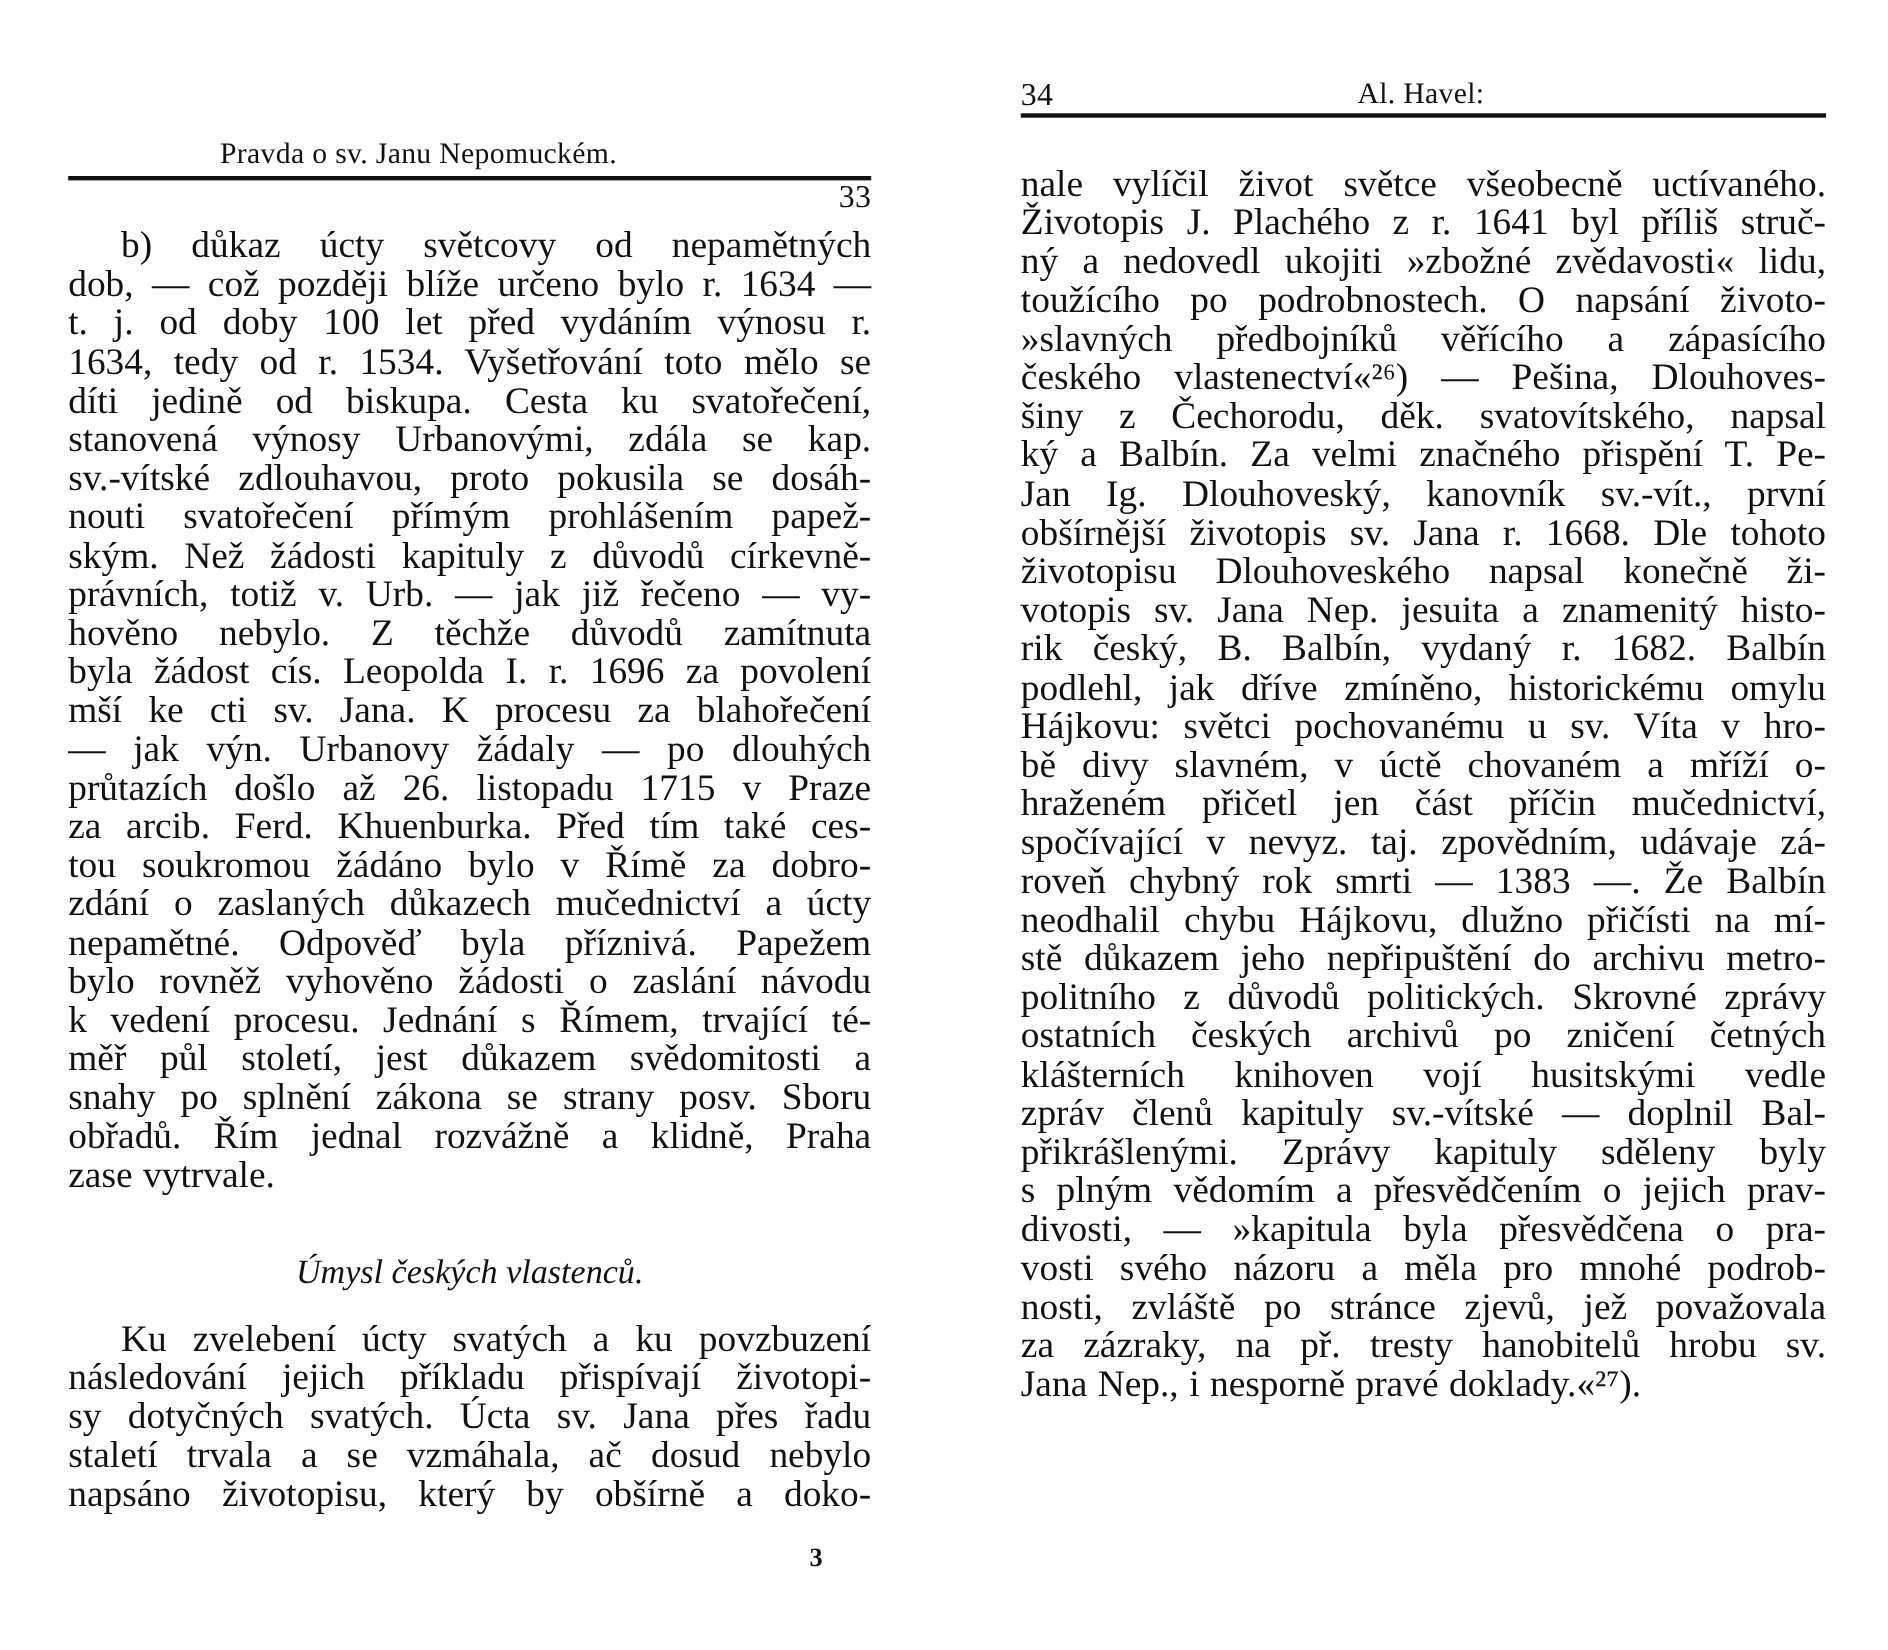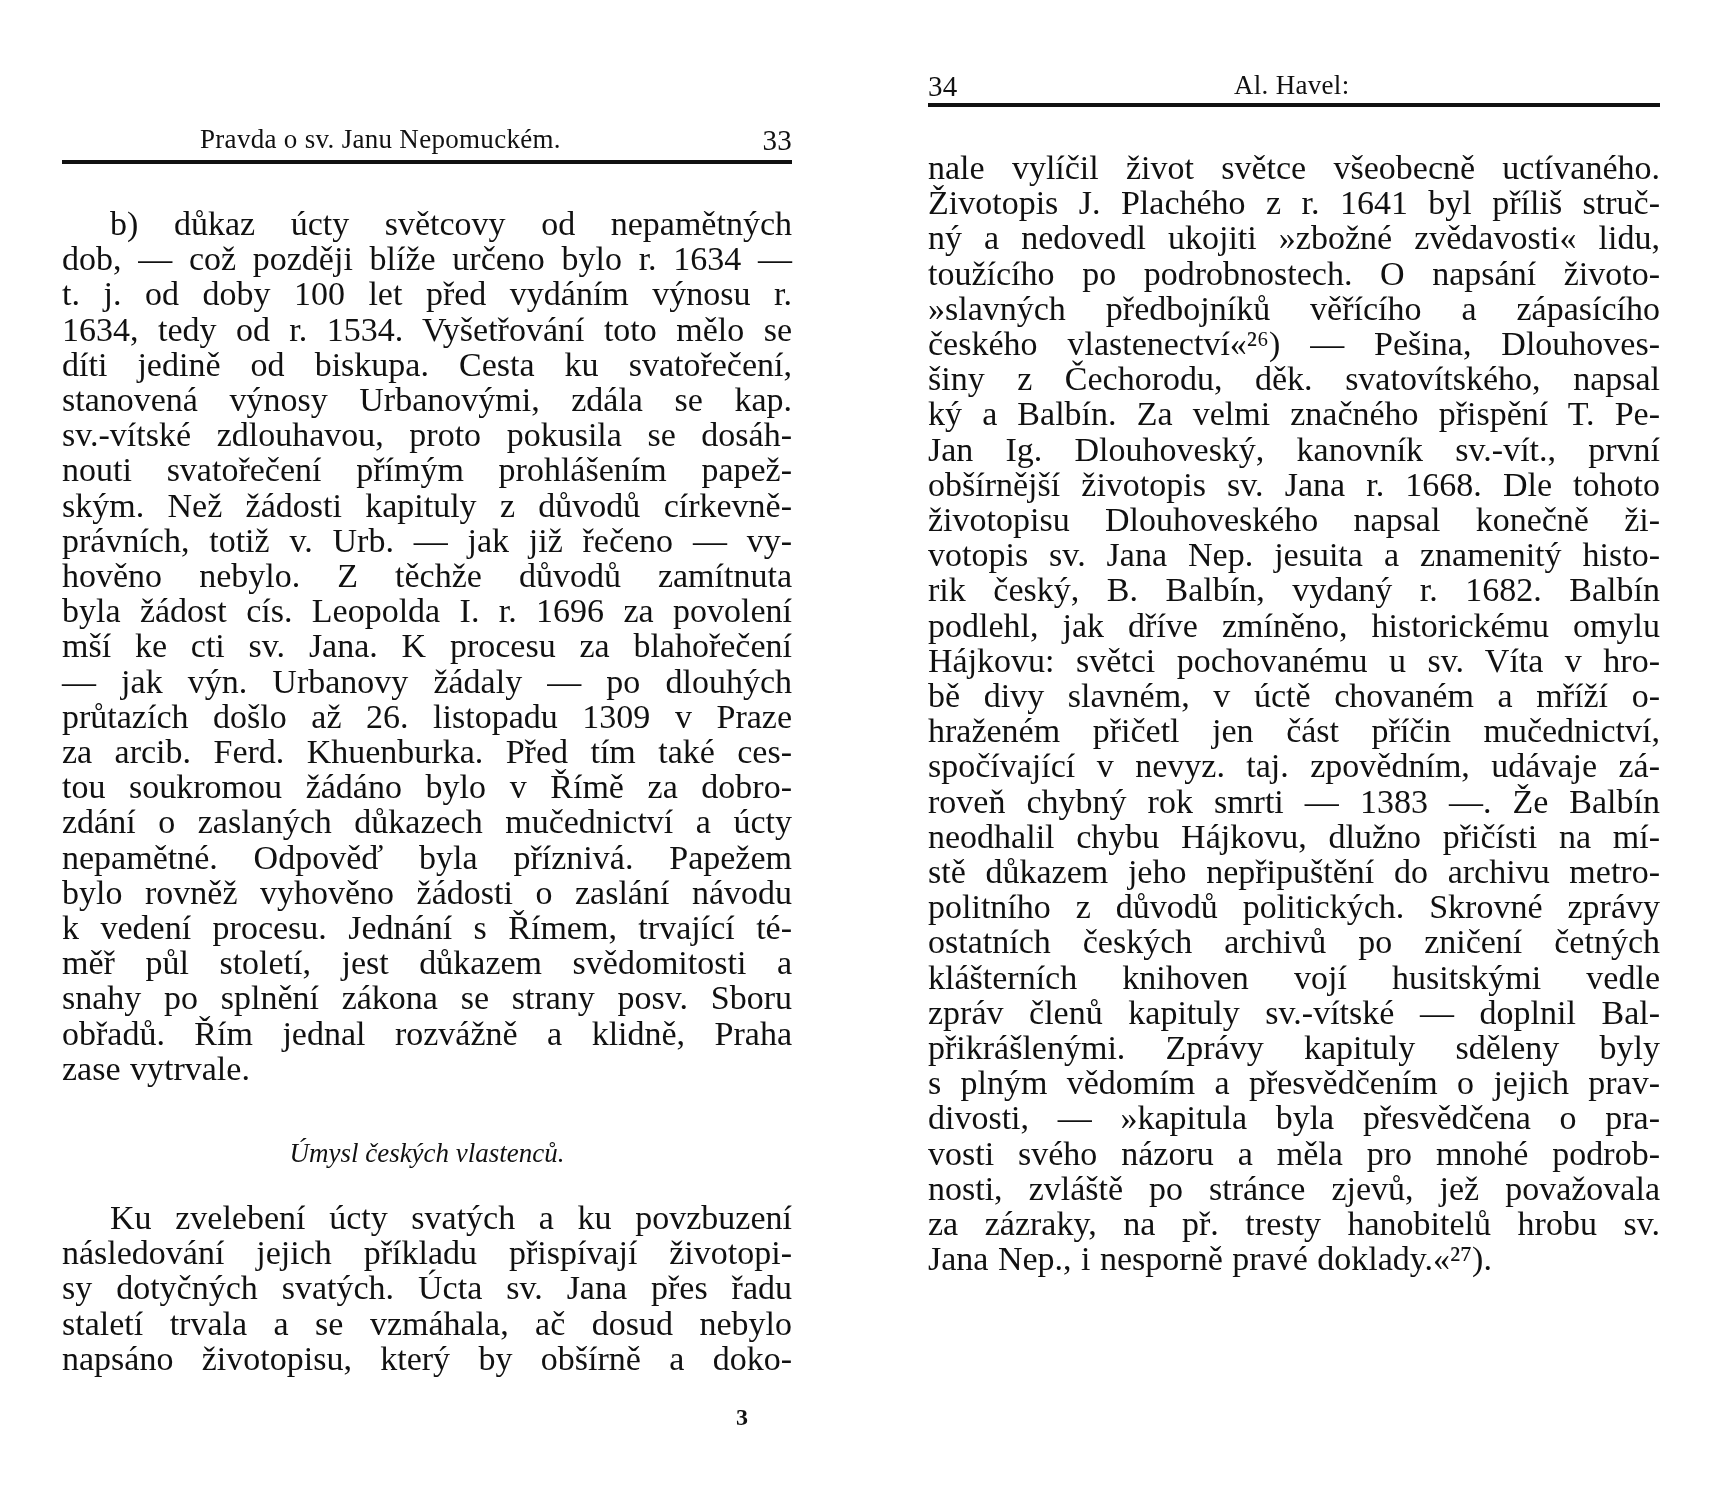--- a/index.html
+++ b/index.html
@@ -13,42 +13,42 @@
 
   .running-head {
     position: absolute; left: 0; right: 0;
     height: 40px; font-size: 27px; letter-spacing: 0.3px;
   }
   #page-left .running-head { top: 120px; }
   #page-right .running-head { top: 66px; }
   .running-head .title { position: absolute; top: 4px; }
   .running-head .pageno { position: absolute; top: 4px; font-weight: normal; font-size: 29px; }
   #page-left .running-head .title { left: 138px; }
-  #page-left .running-head .pageno { right: 0; }
+  #page-left .running-head .pageno { right: 0; margin-top: 39px; }
   #page-right .running-head .pageno { left: 0; }
   #page-right .running-head .title { left: 306px; }
 
   .rule { position: absolute; left: 0; right: 0; height: 4px; background: #111; }
   #page-left .rule { top: 160px; }
   #page-right .rule { top: 103px; }
 
   .body-text {
     position: absolute; left: 0; right: 0;
     font-size: 34px; line-height: 35.2px; text-align: justify;
     word-spacing: 1px;
   }
   #page-left .body-text.p1 { top: 206px; }
   #page-right .body-text.p1 { top: 150px; }
   .line { display: block; white-space: nowrap; text-align-last: justify; text-align: justify; }
   .line.last { text-align-last: left; }
   .indent { padding-left: 48px; }
 
   .section-heading {
     position: absolute; left: 0; right: 0; top: 1138px;
-    text-align: center; font-style: italic; font-size: 27px;
+    text-align: center; font-style: italic; font-size: 31px;
   }
   #page-left .body-text.p2 { top: 1200px; }
   .signature {
     position: absolute; top: 1404px; left: 674px; font-weight: bold; font-size: 24px;
   }
 </style>
 </head>
 <body>
 
 <div class="page" id="page-left">
@@ -65,21 +65,21 @@
       <span class="line">díti jedině od biskupa.  Cesta ku svatořečení,</span>
       <span class="line">stanovená výnosy Urbanovými, zdála se kap.</span>
       <span class="line">sv.-vítské zdlouhavou, proto pokusila se dosáh-</span>
       <span class="line">nouti svatořečení přímým prohlášením papež-</span>
       <span class="line">ským. Než žádosti kapituly z důvodů církevně-</span>
       <span class="line">právních, totiž v. Urb. — jak již řečeno — vy-</span>
       <span class="line">hověno nebylo.  Z těchže důvodů zamítnuta</span>
       <span class="line">byla žádost cís. Leopolda I. r. 1696 za povolení</span>
       <span class="line">mší ke cti sv. Jana. K procesu za blahořečení</span>
       <span class="line">— jak výn. Urbanovy žádaly — po dlouhých</span>
-      <span class="line">průtazích došlo až 26. listopadu 1309 v Praze</span>
+      <span class="line">průtazích došlo až 26. listopadu 1715 v Praze</span>
       <span class="line">za arcib. Ferd. Khuenburka. Před tím také ces-</span>
       <span class="line">tou soukromou žádáno bylo v Římě za dobro-</span>
       <span class="line">zdání o zaslaných důkazech mučednictví a úcty</span>
       <span class="line">nepamětné. Odpověď byla příznivá. Papežem</span>
       <span class="line">bylo rovněž vyhověno žádosti o zaslání návodu</span>
       <span class="line">k vedení procesu. Jednání s Římem, trvající té-</span>
       <span class="line">měř půl století, jest důkazem svědomitosti a</span>
       <span class="line">snahy po splnění zákona se strany posv. Sboru</span>
       <span class="line">obřadů. Řím jednal rozvážně a klidně, Praha</span>
       <span class="line last">zase vytrvale.</span>

